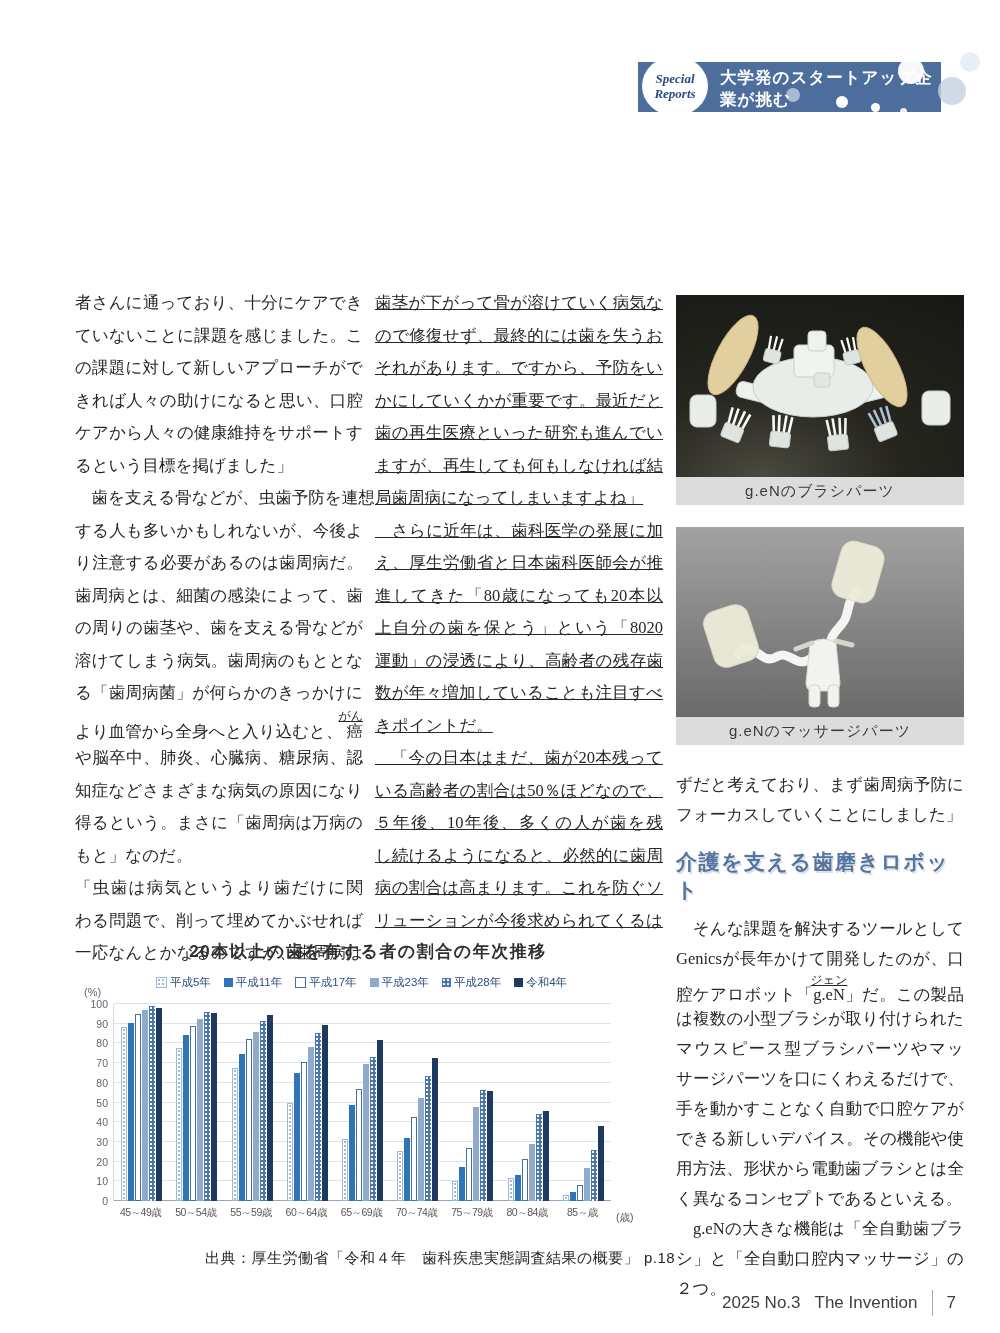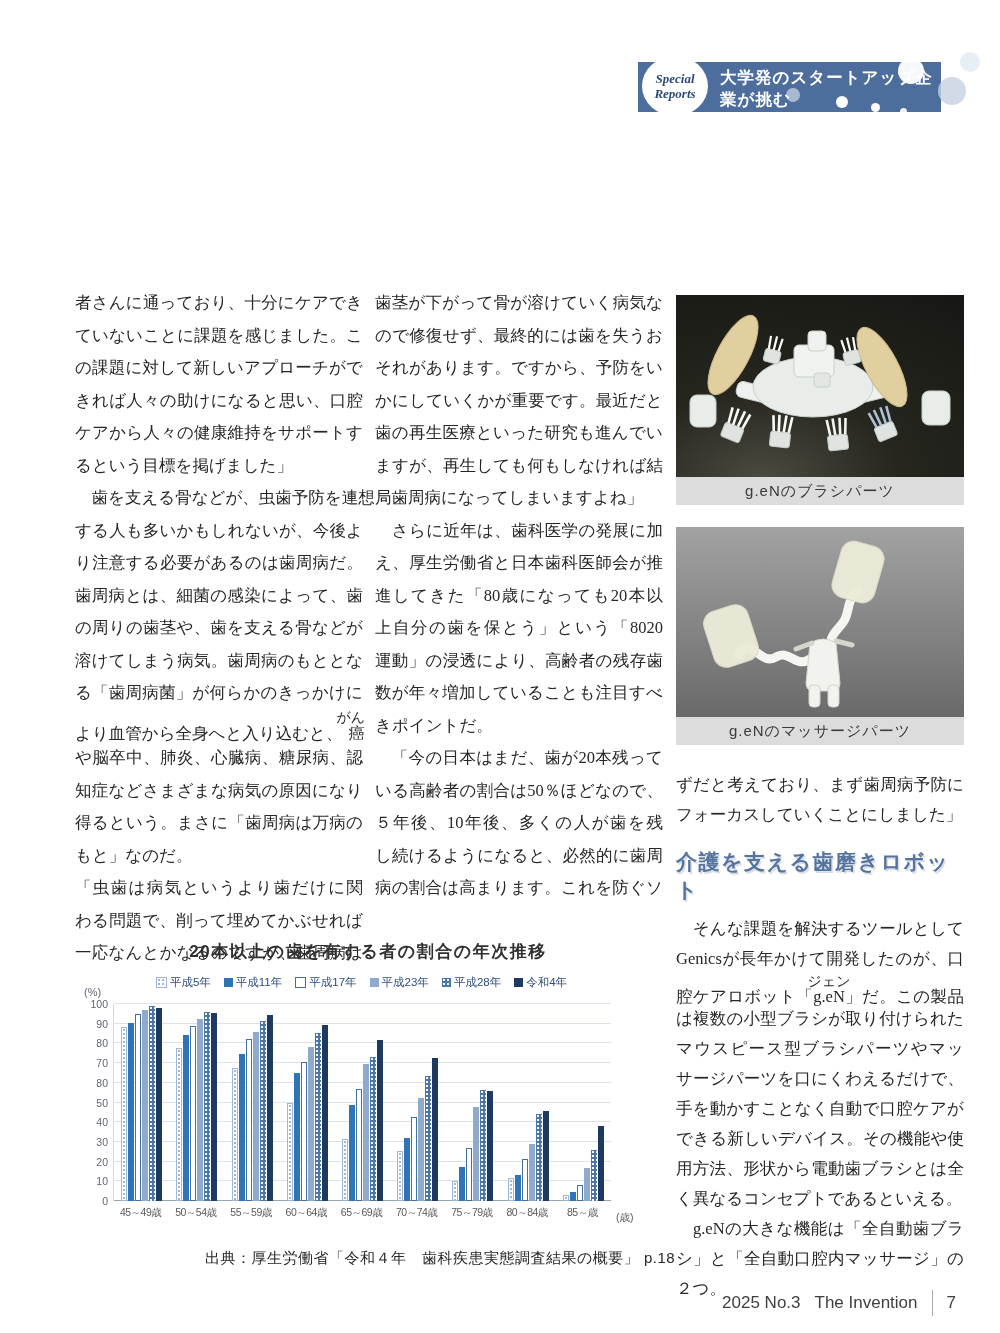--- a/index.html
+++ b/index.html
@@ -18,21 +18,21 @@
   .banner-title .t1 { font-size:16.5px; line-height:22px; letter-spacing:1px; }
   .banner-title .t2 { font-size:16.5px; line-height:22px; letter-spacing:2px; }
 
   
   .col { position:absolute; width:288px; }
   .line { height:32.5px; line-height:32.5px; font-size:16.5px;
           text-align:justify; text-align-last:justify; white-space:nowrap; }
   .line.end { text-align-last:left; }
   .col3 { position:absolute; left:676px; top:295px; width:288px; }
   .col3 .line { height:30px; line-height:30px; }
-  ruby rt { font-size:14px; color:#262626; letter-spacing:0; }
+  ruby rt { font-size:12px; color:#262626; letter-spacing:0;text-decoration:underline; }
 
   
   figure { margin:0; }
   .photo1-wrap { margin-bottom:22px; }
   .photo2-wrap { margin-bottom:25px; }
   .photo-img { width:288px; display:block; }
   figcaption { height:28px; background:#dcdcdc; color:#3a3a3a;
     font-family:"Liberation Sans","DejaVu Sans",sans-serif; font-size:15px; letter-spacing:1px;
     display:flex; align-items:center; justify-content:center; }
 
@@ -117,40 +117,41 @@
       <div class="line">る「歯周病菌」が何らかのきっかけに</div>
       <div class="line">より血管から全身へと入り込むと、<ruby>癌<rt>がん</rt></ruby></div>
       <div class="line">や脳卒中、肺炎、心臓病、糖尿病、認</div>
       <div class="line">知症などさまざまな病気の原因になり</div>
       <div class="line">得るという。まさに「歯周病は万病の</div>
       <div class="line end">もと」なのだ。</div>
       <div class="line">「虫歯は病気というより歯だけに関</div>
       <div class="line">わる問題で、削って埋めてかぶせれば</div>
       <div class="line">一応なんとかなるのですが、歯周病は</div>
     </div>
-  <div class="col" id="col2" style="left:375px;top:287px;">
+  <div class="col" id="col2" style="left:375px;top:287px;text-decoration:underline;">
       <div class="line">歯茎が下がって骨が溶けていく病気な</div>
       <div class="line">ので修復せず、最終的には歯を失うお</div>
       <div class="line">それがあります。ですから、予防をい</div>
       <div class="line">かにしていくかが重要です。最近だと</div>
       <div class="line">歯の再生医療といった研究も進んでい</div>
       <div class="line">ますが、再生しても何もしなければ結</div>
       <div class="line end">局歯周病になってしまいますよね」</div>
       <div class="line">　さらに近年は、歯科医学の発展に加</div>
       <div class="line">え、厚生労働省と日本歯科医師会が推</div>
       <div class="line">進してきた「80歳になっても20本以</div>
       <div class="line">上自分の歯を保とう」という「8020</div>
       <div class="line">運動」の浸透により、高齢者の残存歯</div>
       <div class="line">数が年々増加していることも注目すべ</div>
       <div class="line end">きポイントだ。</div>
       <div class="line">　「今の日本はまだ、歯が20本残って</div>
       <div class="line">いる高齢者の割合は50％ほどなので、</div>
       <div class="line">５年後、10年後、多くの人が歯を残</div>
       <div class="line">し続けるようになると、必然的に歯周</div>
       <div class="line">病の割合は高まります。これを防ぐソ</div>
+      <div class="line">リューションが今後求められてくるは</div>
     </div>
 
   <div class="col3">
 
     <figure class="photo1-wrap">
       <svg class="photo-img" width="288" height="182" viewBox="0 0 288 182">
         <defs>
           <radialGradient id="bg1" cx="30%" cy="100%" r="120%">
             <stop offset="0%" stop-color="#4a4a40"></stop>
               <stop offset="40%" stop-color="#26261f"></stop>

